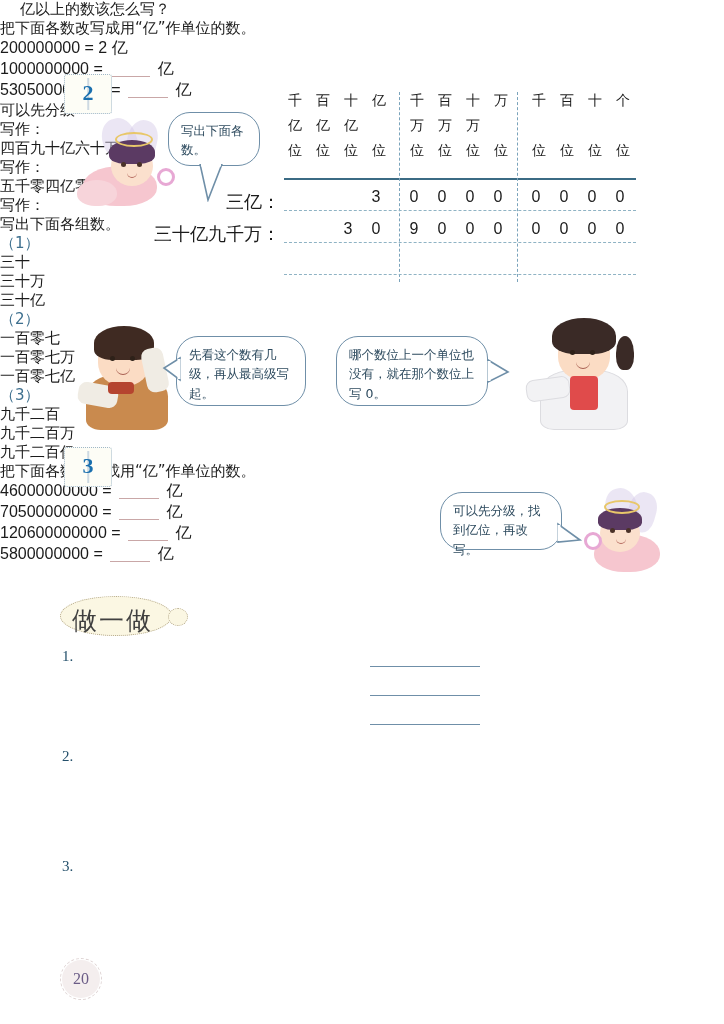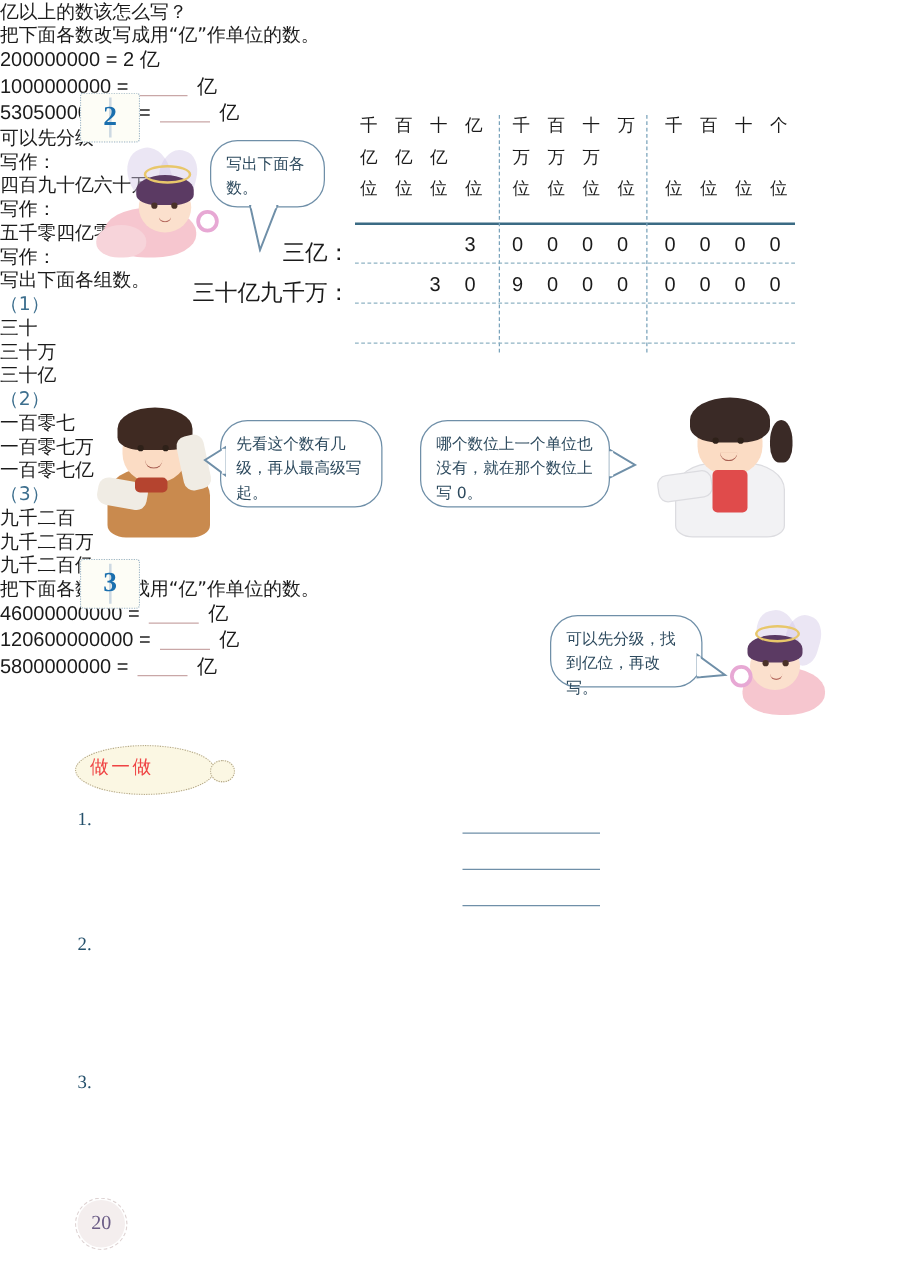--- a/index.html
+++ b/index.html
@@ -64,21 +64,21 @@
 
   
   .zuo{
     position:absolute;
     border:1.4px dotted #b5a98a;
     background:#fbf7e3;
     border-radius:50%/50%;
     box-sizing:border-box;
   }
   .zuotext{
-    position:absolute;font-family:"DejaVu Sans",sans-serif;font-size:15px;color:#ef4444;
+    position:absolute;font-family:"DejaVu Sans",sans-serif;font-size:25px;color:#404040;
     letter-spacing:2px;white-space:nowrap;
   }
   .zuodot{position:absolute;border:1.4px dotted #b5a98a;border-radius:50%;background:#fbf7e3;}
 
   
   .listnum{position:absolute;font-family:"Liberation Serif",serif;font-size:15px;color:#24506b;}
   .paren{color:#3d6f8e;}
 
   
   .pagenum{
@@ -217,21 +217,21 @@
     <span class="cellnum" style="left:204px;top:128px;width:16px;">0</span>
     <span class="cellnum" style="left:242px;top:128px;width:16px;">0</span>
     <span class="cellnum" style="left:270px;top:128px;width:16px;">0</span>
     <span class="cellnum" style="left:298px;top:128px;width:16px;">0</span>
     <span class="cellnum" style="left:326px;top:128px;width:16px;">0</span>
   </div>
 
   <div class="rowlabel" style="left:110px;top:190px;width:170px;">三亿：</div>
   <div class="rowlabel" style="left:110px;top:222px;width:170px;">三十亿九千万：</div>
 
-  <div class="htext" style="left:110px;top:288px;">亿以上的数该怎么写？</div>
+  <div class="htext" style="left:110px;top:288px;padding-left:20px;">亿以上的数该怎么写？</div>
 
   <div class="fig" style="left:72px;top:312px;width:118px;height:118px;">
     <div class="boy-body" style="left:14px;top:62px;width:82px;height:56px;"></div>
     <div class="boy-face" style="left:26px;top:24px;width:52px;height:50px;"></div>
     <div class="boy-hair" style="left:22px;top:14px;width:60px;height:34px;"></div>
     <div class="arm" style="left:72px;top:36px;width:22px;height:44px;background:#f0ece4;transform:rotate(-12deg);"></div>
     <div class="arm" style="left:6px;top:72px;width:40px;height:22px;background:#f0ece4;transform:rotate(10deg);"></div>
     <div class="abs" style="left:38px;top:44px;width:5px;height:5px;background:#2e2119;border-radius:50%;"></div>
     <div class="abs" style="left:58px;top:44px;width:5px;height:5px;background:#2e2119;border-radius:50%;"></div>
     <div class="abs" style="left:44px;top:56px;width:14px;height:6px;border-bottom:1.8px solid #a85f52;border-radius:0 0 10px 10px;"></div>
@@ -349,20 +349,26 @@
 
   <div class="listnum" style="left:62px;top:858px;">3.</div>
   <div class="htext" style="left:96px;top:856px;">把下面各数改写成用“亿”作单位的数。</div>
 
   <div class="eq" style="left:104px;top:885px;">
     <span>46000000000</span>
     <span>=</span>
     <span class="blank"></span>
     <span class="cn">亿</span>
   </div>
+  <div class="eq" style="left:358px;top:885px;">
+    <span>70500000000</span>
+    <span>=</span>
+    <span class="blank"></span>
+    <span class="cn">亿</span>
+  </div>
   <div class="eq" style="left:96px;top:911px;">
     <span>120600000000</span>
     <span>=</span>
     <span class="blank"></span>
     <span class="cn">亿</span>
   </div>
   <div class="eq" style="left:368px;top:911px;">
     <span>5800000000</span>
     <span>=</span>
     <span class="blank"></span>

